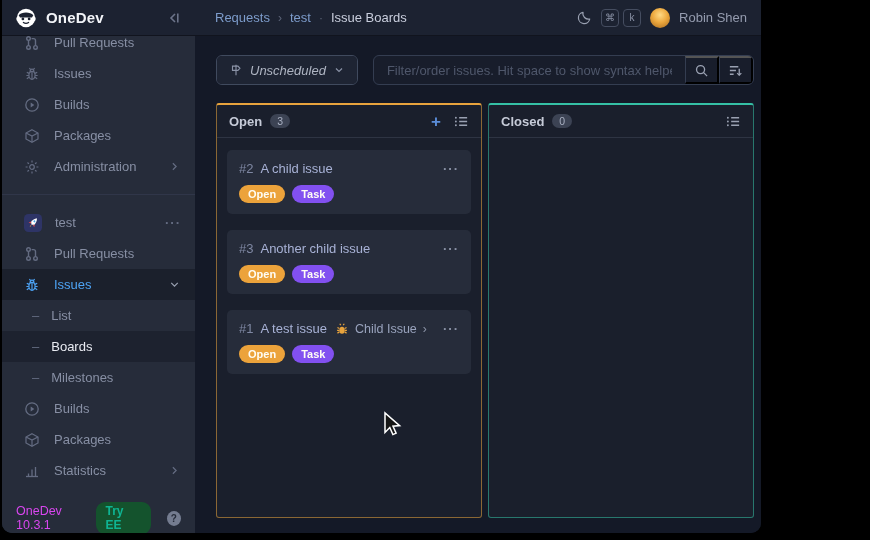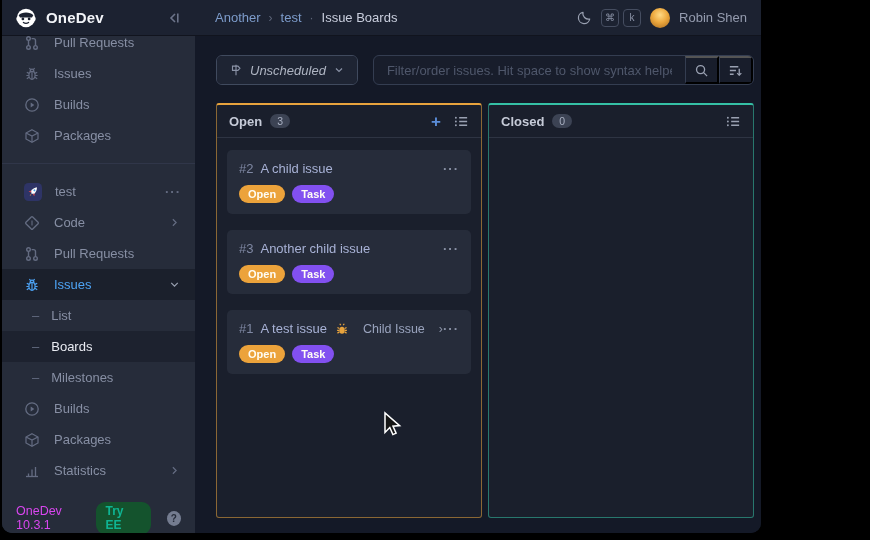--- a/index.html
+++ b/index.html
@@ -82,21 +82,21 @@
   .col-actions { margin-left:auto; display:flex; align-items:center; gap:13px; }
   .plus-btn { color:#5b8dd9; font-size:17px; font-weight:bold; line-height:1; cursor:pointer; }
   .col-body { padding:12px 10px; overflow:hidden; }
 
   .card { background:#262c3a; border-radius:5px; padding:11px 12px; margin-bottom:16px; height:64px; }
   .card-row1 { display:flex; align-items:center; font-size:13px; }
   .issue-num { color:#7f88a3; margin-right:7px; }
   .issue-title { color:#a8b2d6; cursor:pointer; }
   .card-dots { margin-left:auto; color:#8a92a6; font-size:13px; font-weight:bold;
     letter-spacing:1px; cursor:pointer; line-height:.6; }
-  .child-link { display:flex; align-items:center; gap:14px; margin-left:8px; color:#99a3bd;
+  .child-link { display:flex; align-items:center; gap:6px; margin-left:8px; color:#99a3bd;
     font-size:12.5px; cursor:pointer; }
   .child-link .chv { color:#8a92a6; font-size:12px; }
   .bug-orange { color:#e8a33d; display:flex; }
   .card-row2 { display:flex; gap:7px; margin-top:9px; }
   .badge { height:18px; line-height:18px; padding:0 9px; border-radius:9px; font-size:11px;
     font-weight:bold; color:#fffdf5; cursor:pointer; }
   .badge.open { background:#eca33b; }
   .badge.task { background:#8250f0; }
 
   .cursor { position:absolute; left:381px; top:411px; z-index:50; pointer-events:none; }
@@ -122,21 +122,21 @@
       </span>
       <span class="logo-text">OneDev</span>
       <span class="collapse-btn">
         <svg width="16" height="16" viewBox="0 0 16 16" fill="none" stroke="currentColor" stroke-width="1.6">
           <path d="M9 4L5 8l4 4"></path>
             <path d="M11.8 3.5v9"></path>
         </svg>
       </span>
     </div>
     <div class="breadcrumb">
-      <a class="crumb-link">Another</a>
+      <a class="crumb-link">Requests</a>
       <span class="crumb-sep">›</span>
       <a class="crumb-link">test</a>
       <span class="crumb-sep">·</span>
       <span class="crumb-current">Issue Boards</span>
     </div>
     <div class="header-right">
       <span class="icon-btn">
         <svg width="15" height="15" viewBox="0 0 16 16">
           <path d="M13.6 9.6A6 6 0 0 1 6.4 2.4 6.1 6.1 0 1 0 13.6 9.6z" fill="none" stroke="currentColor" stroke-width="1.3" stroke-linejoin="round"></path>
         </svg>
@@ -192,53 +192,53 @@
       <div class="side-item">
         <span class="s-icon">
           <svg viewBox="0 0 16 16" width="16" height="16" fill="none" stroke="currentColor" stroke-width="1.2">
             <path d="M8 1.8L14 5v6L8 14.2 2 11V5z"></path>
               <path d="M2 5l6 3 6-3M8 8v6"></path>
           </svg>
           </span>
         <span>Packages</span>
       </div>
 
+      <div class="side-item">
+        <span class="s-icon">
+          <svg viewBox="0 0 16 16" width="16" height="16" fill="none" stroke="currentColor" stroke-width="1.2">
+            <circle cx="8" cy="8" r="2.3"></circle>
+            <path d="M8 1.6v2M8 12.4v2M1.6 8h2M12.4 8h2M3.5 3.5l1.4 1.4M11.1 11.1l1.4 1.4M12.5 3.5l-1.4 1.4M4.9 11.1l-1.4 1.4"></path>
+          </svg>
+          </span>
+        <span>Administration</span>
+        <span class="chev">
+          <svg viewBox="0 0 16 16" width="13" height="13" fill="none" stroke="currentColor" stroke-width="1.5">
+              <path d="M6 4l4 4-4 4"></path>
+            </svg>
+          </span>
+      </div>
 
       <div class="side-sep"></div>
 
       <div class="side-item">
         <span class="proj-avatar">
           <svg viewBox="0 0 20 20" width="18" height="18">
             <rect width="20" height="20" rx="5" fill="#2e3466"></rect>
             <g transform="rotate(40 10 10)">
               <path d="M10 3.2c1.9 1.9 2.5 4.8 2.5 7.1L10 12.6l-2.5-2.3C7.5 8 8.1 5.1 10 3.2z" fill="#fff"></path>
               <circle cx="10" cy="7.6" r="1.1" fill="#4aa3e8"></circle>
               <path d="M7.6 10l-1.7 2.7 2.5-.7zM12.4 10l1.7 2.7-2.5-.7z" fill="#e84a4a"></path>
               <path d="M10 12.8l-.7 2.4.7-.5.7.5z" fill="#e8a33d"></path>
             </g>
           </svg>
           </span>
         <span>test</span>
         <span class="more-dots">···</span>
       </div>
 
-      <div class="side-item">
-        <span class="s-icon">
-          <svg viewBox="0 0 16 16" width="16" height="16" fill="none" stroke="currentColor" stroke-width="1.3">
-            <rect x="3.2" y="3.2" width="9.6" height="9.6" rx="1" transform="rotate(45 8 8)"></rect>
-            <path d="M8 5.5v5" stroke-width="1.1"></path>
-          </svg>
-          </span>
-        <span>Code</span>
-        <span class="chev">
-          <svg viewBox="0 0 16 16" width="13" height="13" fill="none" stroke="currentColor" stroke-width="1.5">
-              <path d="M6 4l4 4-4 4"></path>
-            </svg>
-          </span>
-      </div>
 
       <div class="side-item">
         <span class="s-icon">
           <svg viewBox="0 0 16 16" width="16" height="16" fill="none" stroke="currentColor" stroke-width="1.4">
             <circle cx="4.5" cy="3.6" r="1.8"></circle>
               <circle cx="4.5" cy="12.4" r="1.8"></circle>
               <circle cx="11.5" cy="12.4" r="1.8"></circle>
             <path d="M4.5 5.4v5.2"></path>
               <path d="M7.6 3.6h1.9a2 2 0 0 1 2 2v5"></path>
           </svg>

